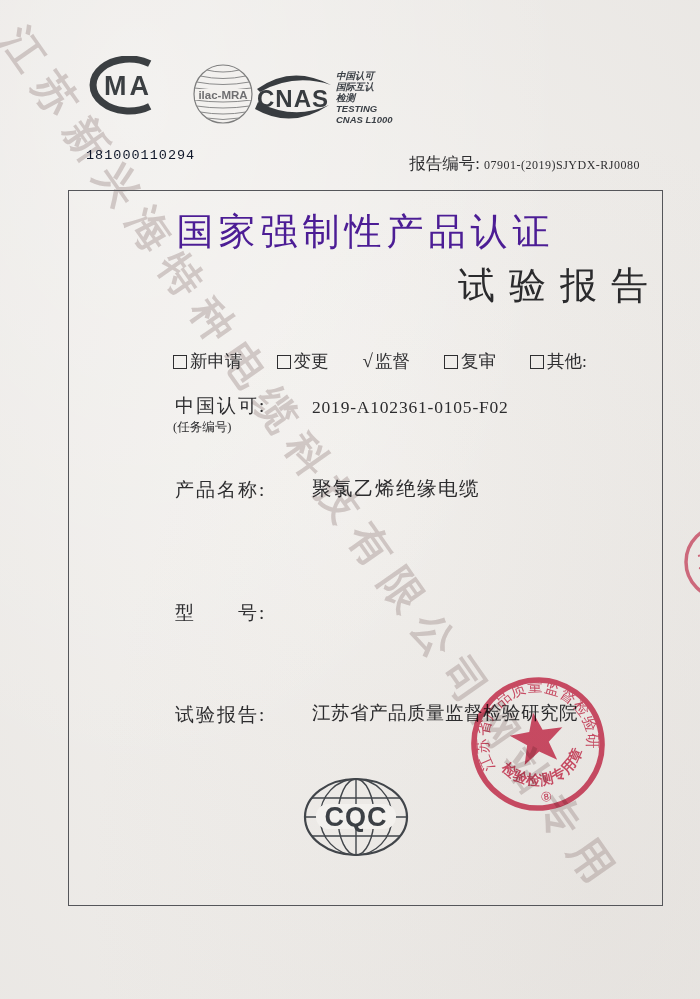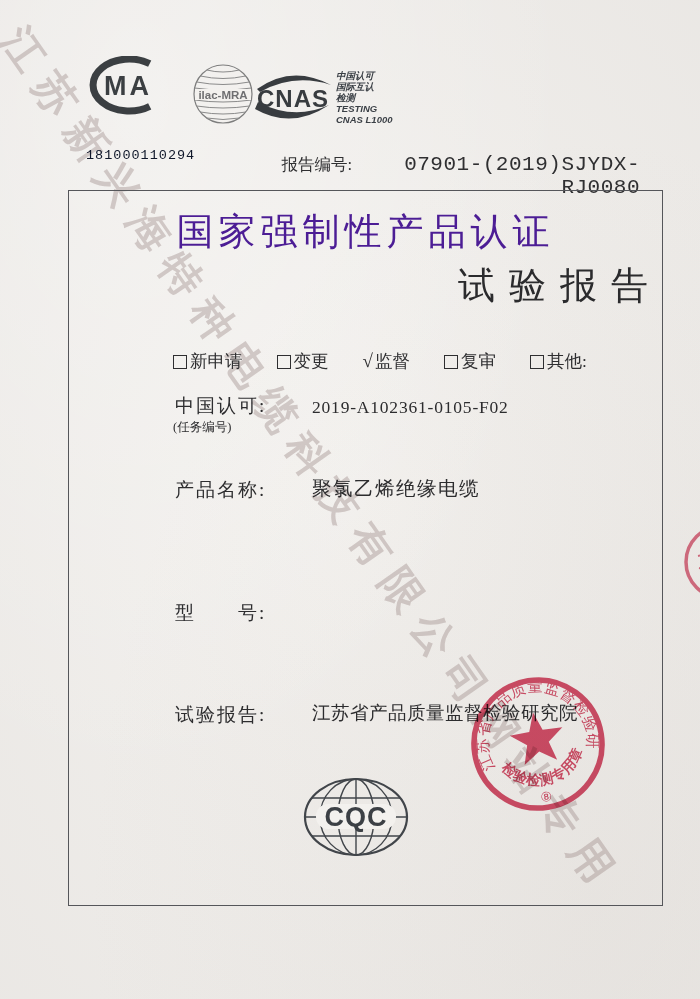--- a/index.html
+++ b/index.html
@@ -26,22 +26,22 @@
   .cma-number{left:86px;top:120px;font-family:"Liberation Mono","DejaVu Sans Mono",monospace;
     font-size:13.5px;letter-spacing:1px;color:#0f172a;margin-top:28px;}
   .ilac-svg{left:192px;top:62px;}
   .cnas-svg{left:252px;top:70px;}
   .cnas-caption{left:336px;top:70px;width:70px;
     font-family:"Liberation Sans","DejaVu Sans",sans-serif;
     font-size:9.5px;line-height:11px;font-weight:bold;color:#3a3f45;font-style:italic;}
   
   .report-line{position:absolute;top:153px;left:240px;width:400px;text-align:right;z-index:2;
     font-size:16.5px;color:#2f2f31;}
-  .report-line .val{font-family:Liberation Mono, monospace;
-    font-size:21px;letter-spacing:.5px;margin-left:48px;}
+  .report-line .val{font-family:Liberation Serif, serif;
+    font-size:12px;letter-spacing:.5px;}
   
   .doc-box{position:absolute;left:68px;top:190px;width:593px;height:714px;z-index:2;
     border:1.5px solid #55565a;}
   .title1{position:absolute;top:16px;left:0;width:100%;text-align:center;
     font-size:37px;letter-spacing:5px;color:#4c1d95;}
   .title2{position:absolute;top:70px;left:0;width:100%;text-align:right;
     font-size:37px;letter-spacing:14px;color:#2b2b2d;}
   .cb-row{position:absolute;top:158px;left:104px;display:flex;gap:34px;align-items:center;
     font-size:17.5px;color:#2e2e30;}
   .cb-item{display:flex;align-items:center;}

